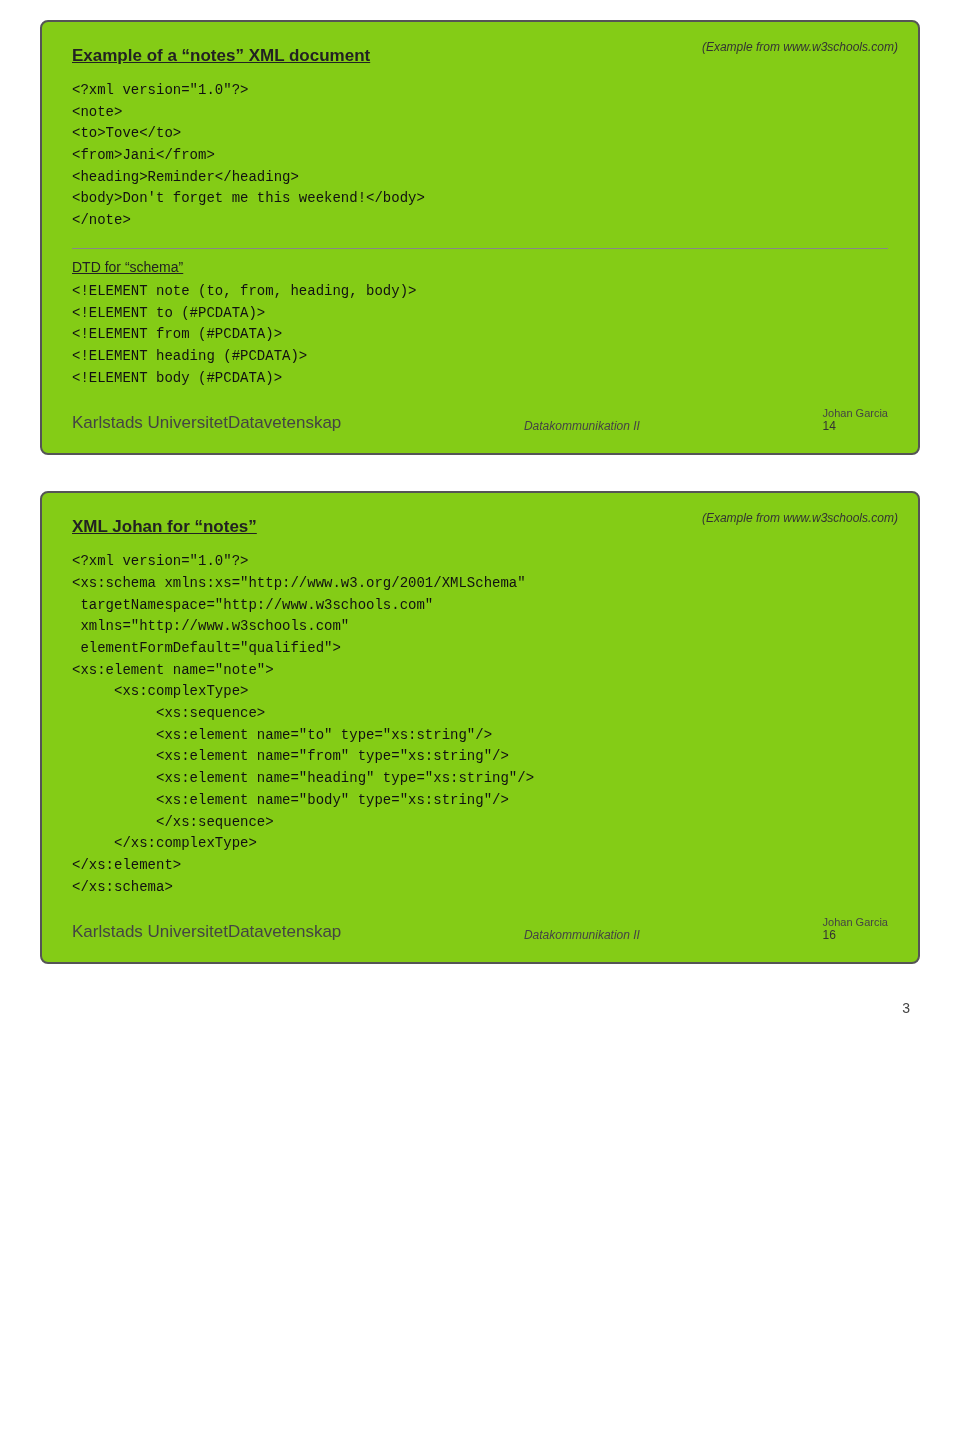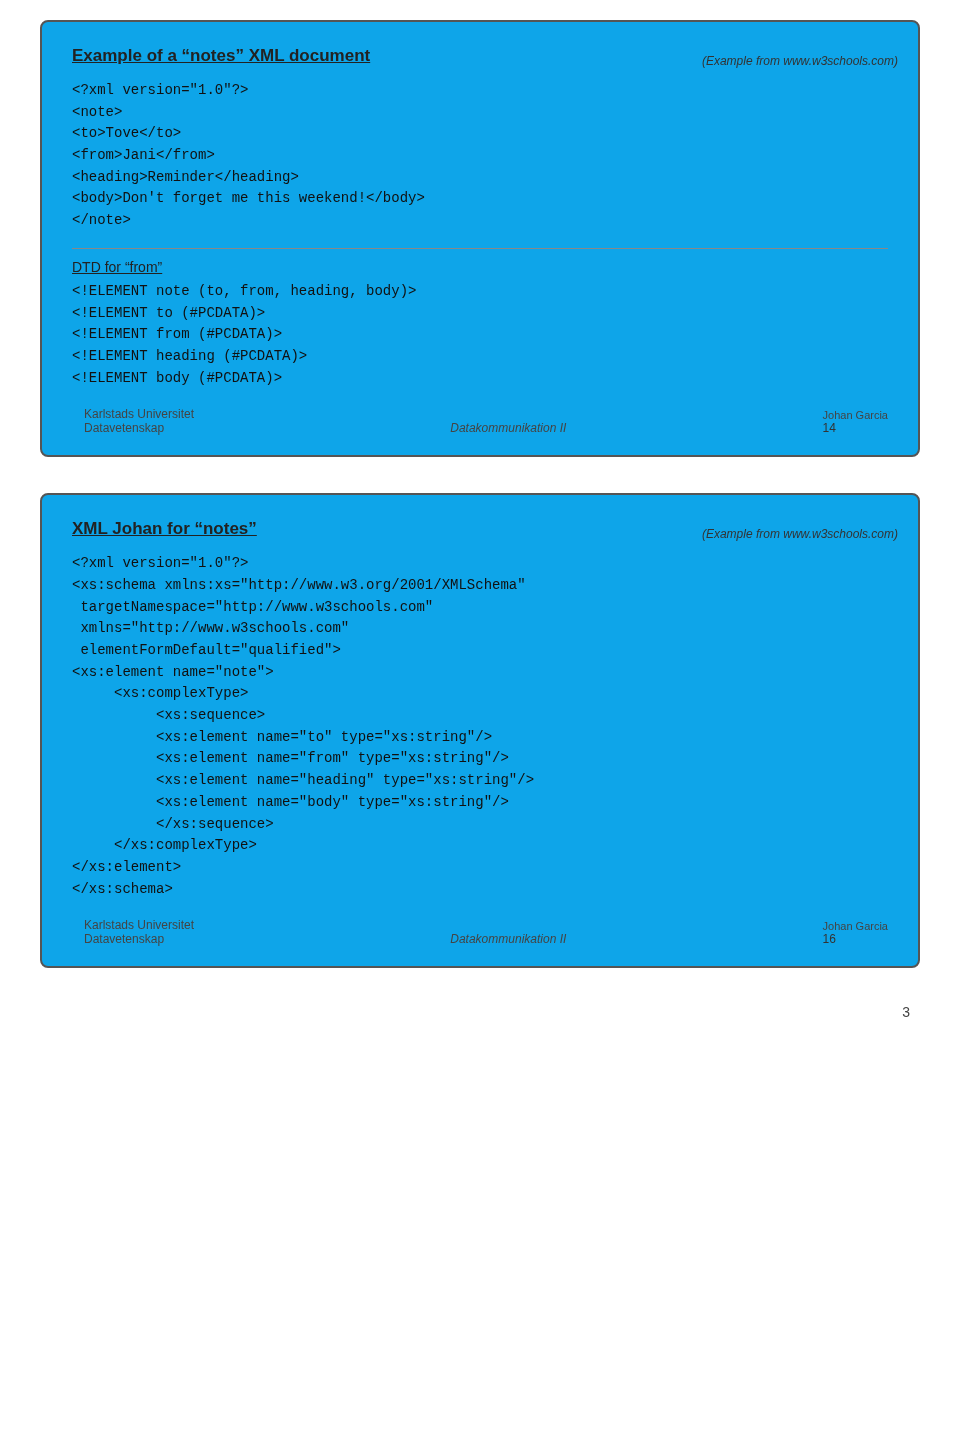--- a/index.html
+++ b/index.html
@@ -9,38 +9,37 @@
       width: 960px;
       min-height: 1442px;
       padding: 20px 40px;
       color: #222;
     }
     .slide {
       border: 2px solid #555;
       border-radius: 8px;
       padding: 24px 30px 20px 30px;
       margin-bottom: 36px;
-      background: #0ea5e9;
+      background: #84cc16;
       position: relative;
     }
     .slide-title {
       font-size: 17px;
       font-weight: bold;
       text-decoration: underline;
       margin-bottom: 14px;
       font-family: Arial, sans-serif;
     }
     .example-label {
       position: absolute;
       top: 18px;
       right: 20px;
       font-size: 12px;
       font-style: italic;
       color: #333;
-      margin-top: 14px;
     }
     .code-block {
       font-family: 'Courier New', Courier, monospace;
       font-size: 14px;
       line-height: 1.55;
       white-space: pre;
       color: #111;
     }
     .dtd-section {
       margin-top: 16px;
@@ -54,23 +53,22 @@
     .slide-footer {
       display: flex;
       justify-content: space-between;
       align-items: flex-end;
       margin-top: 18px;
       font-size: 11px;
       color: #444;
     }
     .footer-left {
       display: flex;
-      flex-direction: column;
-      font-size: 12px;
-      margin-left: 12px;
+      flex-direction: row;
+      font-size: 17px;
     }
     .footer-center {
       font-size: 12px;
       font-style: italic;
       text-align: right;
     }
     .footer-right {
       font-size: 11px;
       text-align: left;
     }
@@ -101,21 +99,21 @@
   <div class="code-block">&lt;?xml version="1.0"?&gt;
 &lt;note&gt;
 &lt;to&gt;Tove&lt;/to&gt;
 &lt;from&gt;Jani&lt;/from&gt;
 &lt;heading&gt;Reminder&lt;/heading&gt;
 &lt;body&gt;Don't forget me this weekend!&lt;/body&gt;
 &lt;/note&gt;</div>
 
   <div class="dtd-section">
     <hr class="separator-line">
-    <div class="dtd-label">DTD for “from”</div>
+    <div class="dtd-label">DTD for “schema”</div>
     <div class="code-block">&lt;!ELEMENT note (to, from, heading, body)&gt;
 &lt;!ELEMENT to (#PCDATA)&gt;
 &lt;!ELEMENT from (#PCDATA)&gt;
 &lt;!ELEMENT heading (#PCDATA)&gt;
 &lt;!ELEMENT body (#PCDATA)&gt;</div>
   </div>
 
   <div class="slide-footer">
     <div class="footer-left">
       <span>Karlstads Universitet</span>

